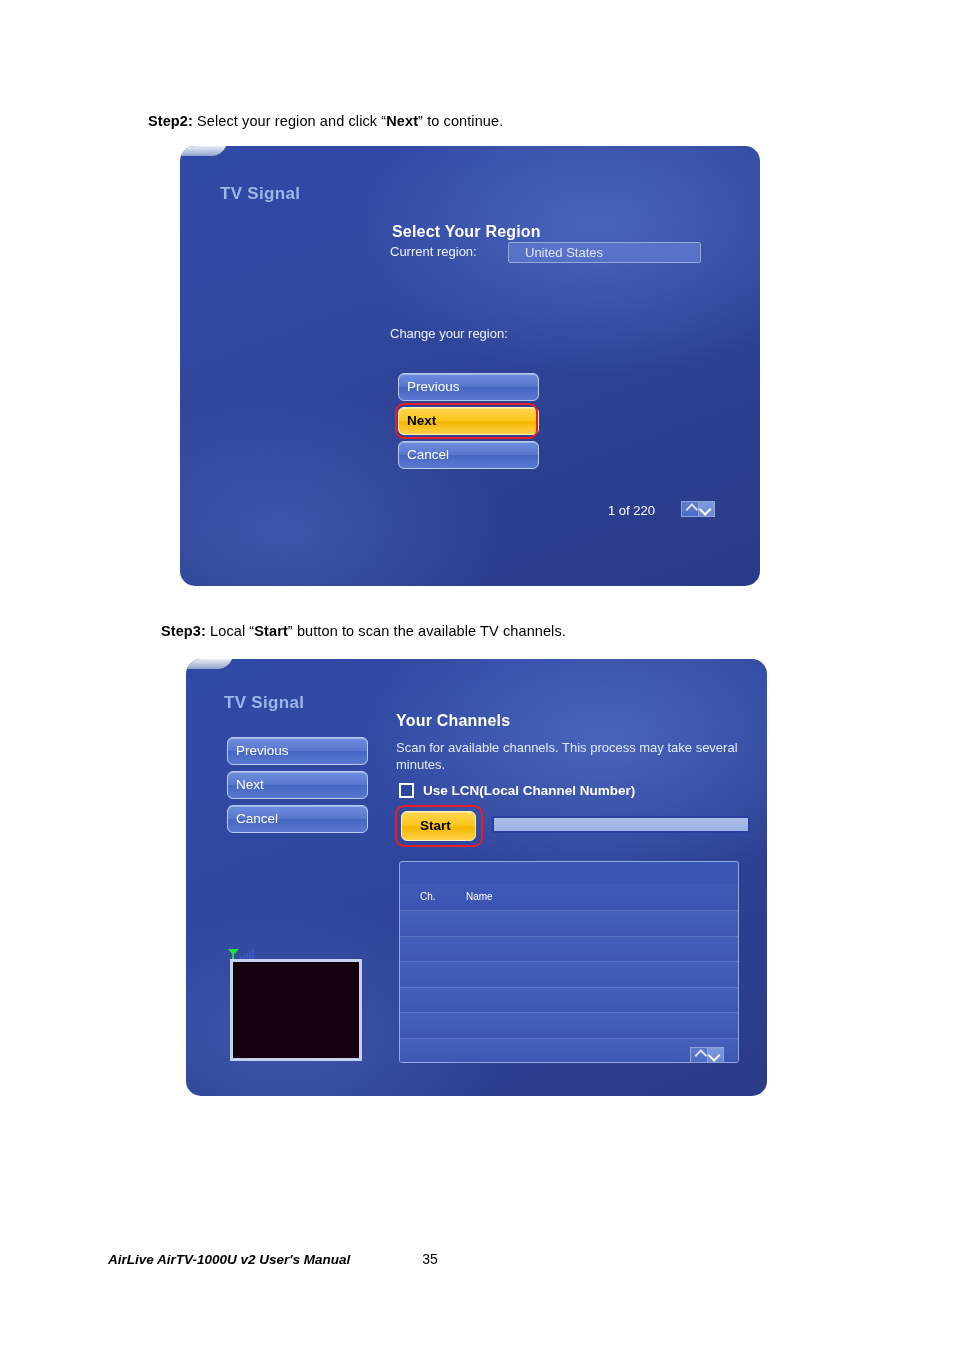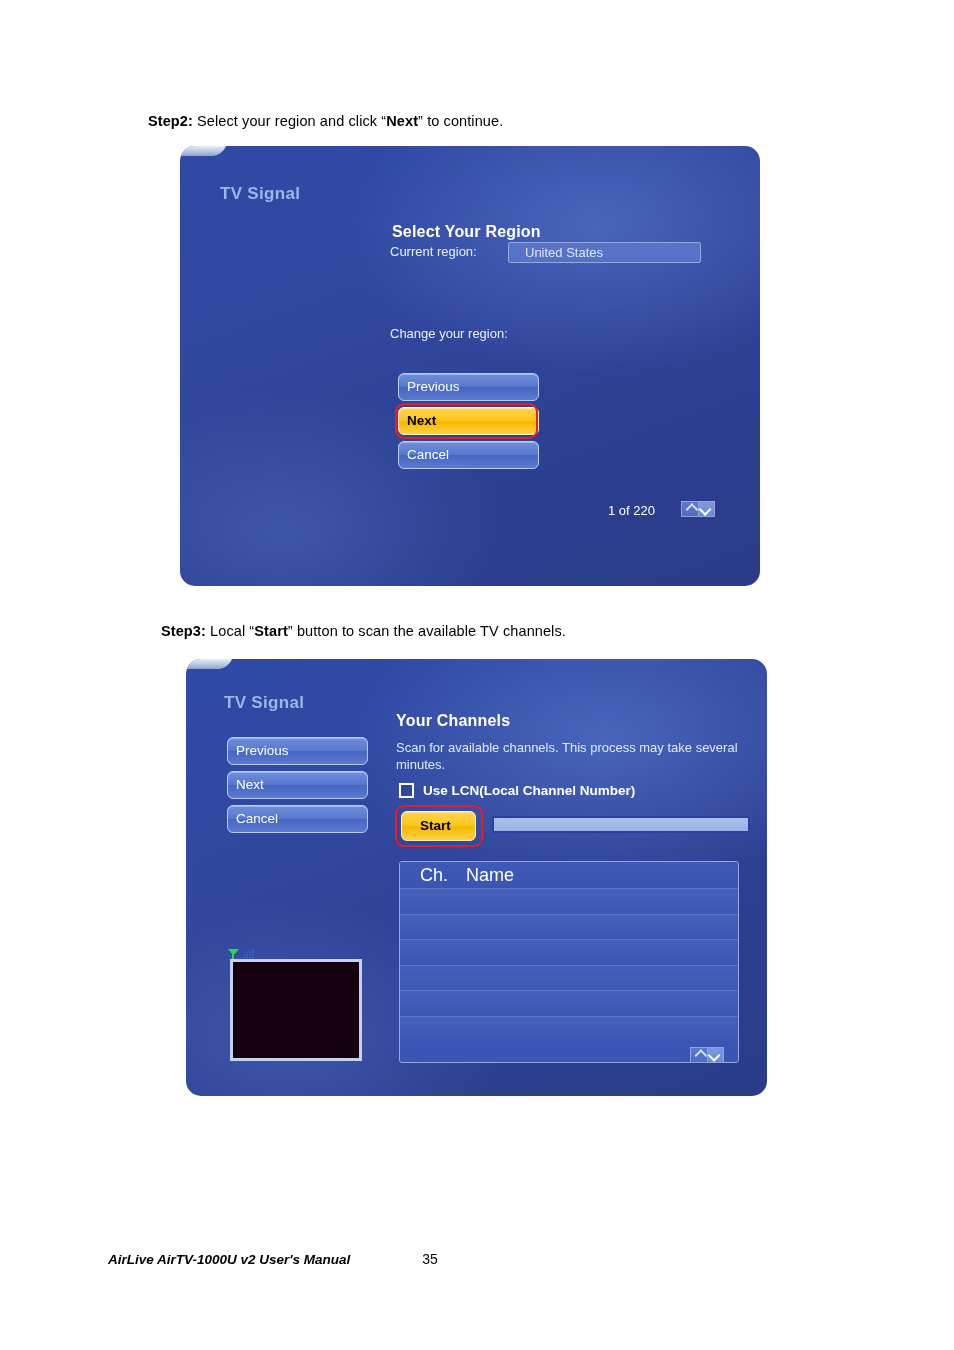--- a/index.html
+++ b/index.html
@@ -219,23 +219,24 @@
     background: #3a55b4;
     border: 1px solid #93a8dd;
     box-sizing: border-box;
     border-radius: 3px;
     overflow: hidden;
   }
   .chtable .hdr {
     height: 26px;
     line-height: 26px;
     color: #ffffff;
-    font-size: 18px;
+    font-size: 10px;
     background: linear-gradient(180deg, #3f59b6 0%, #3b54b1 100%);
     box-sizing: border-box;
+    margin-top: 22px;
   }
   .chtable .hdr .c1 { display:inline-block; width: 46px; padding-left: 20px; }
   .chtable .hdr .c2 { display:inline-block; }
   .chtable .erow {
     height: 25.5px;
     border-top: 1px solid #5c76c7;
     background: linear-gradient(180deg, #4560ba 0%, #3d57b3 100%);
     box-sizing: border-box;
   }
 

